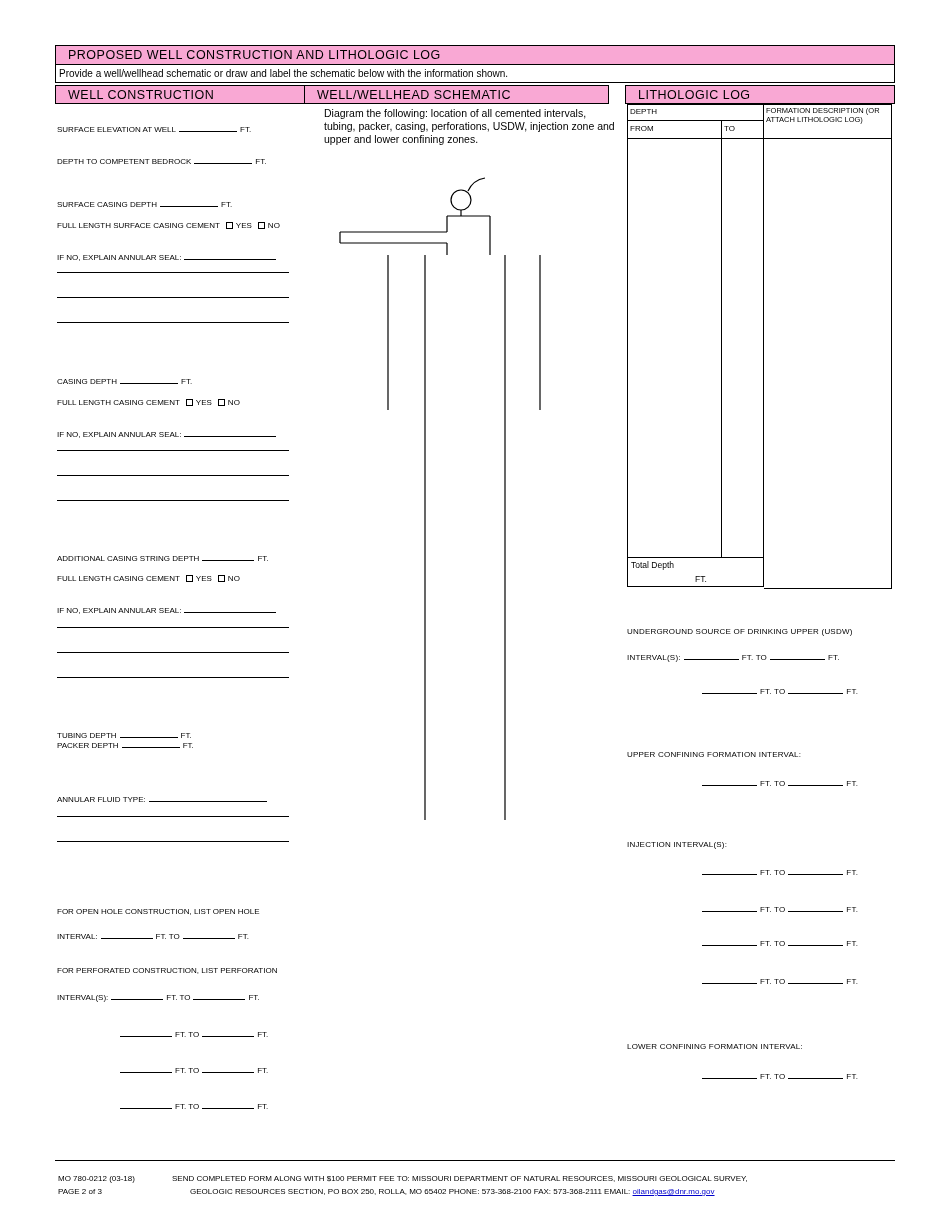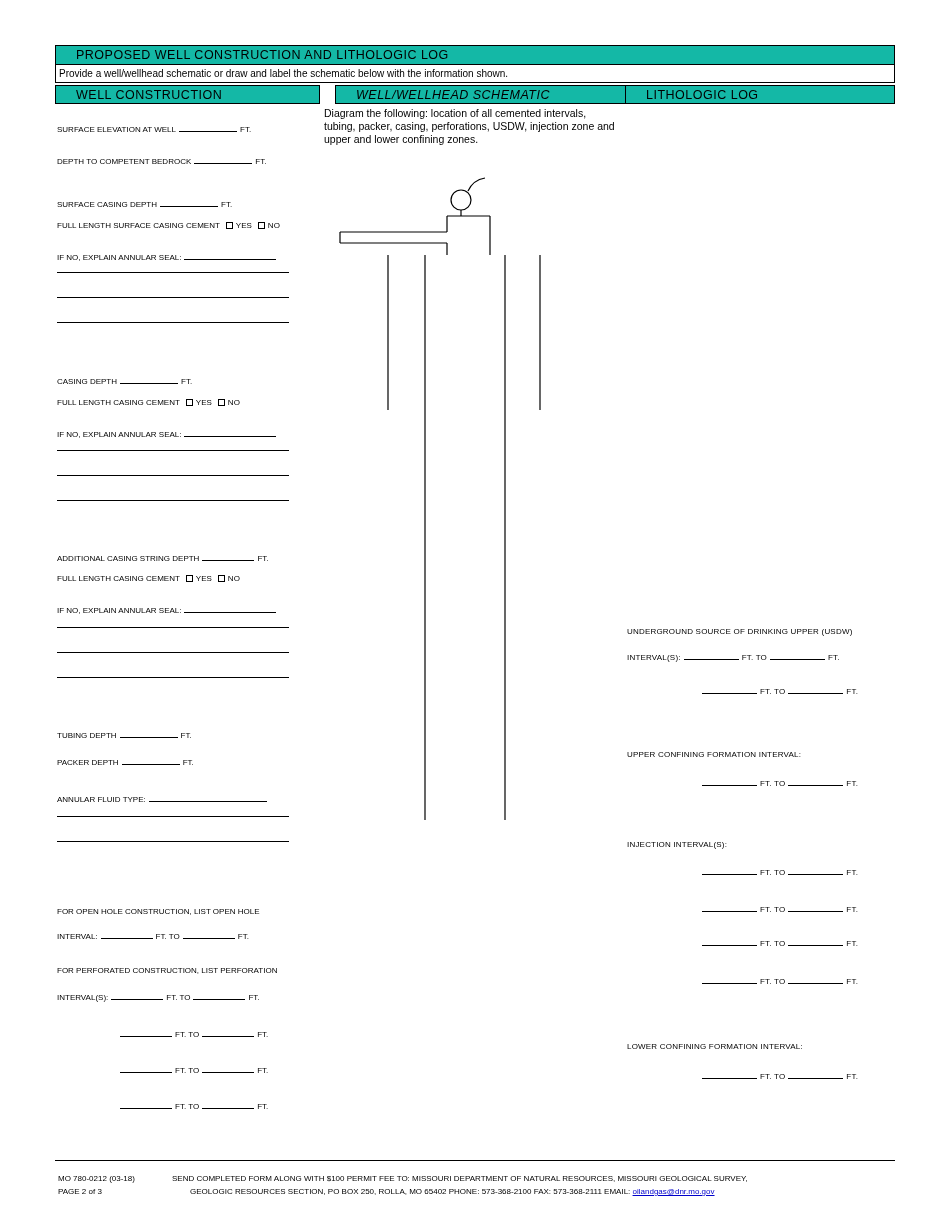--- a/index.html
+++ b/index.html
@@ -2,33 +2,33 @@
 <html><head>
 <meta charset="utf-8">
 <style>
   * { margin:0; padding:0; box-sizing:border-box; }
   html,body { background:#fff; }
   body {
     width:950px; height:1230px; position:relative;
     font-family:"Liberation Sans", sans-serif; color:#000;
   }
   .bar {
-    position:absolute; border:1px solid #000; background:#14b8a6;
-    display:flex; align-items:center; padding-left:20px;
+    position:absolute; border:1px solid #000; background:#f9a8d4;
+    display:flex; align-items:center; padding-left:12px;
     font-size:12.5px; letter-spacing:0.5px;
   }
   .title-bar { left:55px; top:45px; width:840px; height:20px; }
   .subtitle-bar {
     position:absolute; left:55px; top:64px; width:840px; height:19px;
     border:1px solid #000; background:#fff; display:flex; align-items:center;
     padding-left:3px; font-size:10px;
   }
   .col-h { top:85px; height:19px; }
   .col-h1 { left:55px;  width:265px; }
-  .col-h2 { left:335px; width:305px;font-style:italic; }
+  .col-h2 { left:304px; width:305px; }
   .col-h3 { left:625px; width:270px; }
 
   
   .wc-body { position:absolute; left:57px; top:104px; width:265px; height:1015px; font-size:8px; }
   .wc-row { position:absolute; left:0; white-space:nowrap; line-height:10px; }
   .wc-line { position:absolute; left:0; width:232px; height:0; border-bottom:1px solid #000; }
   .blank { display:inline-block; border-bottom:1px solid #000; height:8px; vertical-align:baseline; margin:0 3px; }
   .w52 { width:52px; } .w55 { width:55px; } .w58 { width:58px; } .w92 { width:92px; } .w118 { width:118px; }
   .cb { display:inline-block; width:7px; height:7px; border:1px solid #000; margin:0 3px 0 6px; vertical-align:-1px; }
 
@@ -126,21 +126,21 @@
     <span>IF NO, EXPLAIN ANNULAR SEAL:</span><span class="blank w92"></span>
   </div>
   <div class="wc-line" style="top:523px"></div>
   <div class="wc-line" style="top:548px"></div>
   <div class="wc-line" style="top:573px"></div>
 
   <div class="wc-row" style="top:626px">
     <span>TUBING DEPTH</span><span class="blank w58"></span><span>FT.</span>
   </div>
 
-  <div class="wc-row" style="top:653px">
+  <div class="wc-row" style="top:636px">
     <span>PACKER DEPTH</span><span class="blank w58"></span><span>FT.</span>
   </div>
 
   <div class="wc-row" style="top:690px">
     <span>ANNULAR FLUID TYPE:</span><span class="blank w118"></span>
   </div>
   <div class="wc-line" style="top:712px"></div>
   <div class="wc-line" style="top:737px"></div>
 
   <div class="wc-row" style="top:803px">
@@ -190,20 +190,41 @@
     <g>
       <line x1="103" y1="151" x2="103" y2="716"></line>
       <line x1="183" y1="151" x2="183" y2="716"></line>
     </g>
   </svg>
 
 </div>
 
 <div class="ll-body">
 
+  <div class="litho-table">
+    <div class="lt-left">
+      <div class="lt-depth">DEPTH</div>
+      <div class="lt-fromto">
+        <div class="lt-from">FROM</div>
+        <div class="lt-to">TO</div>
+      </div>
+      <div class="lt-main">
+        <div class="lt-main-from"></div>
+        <div class="lt-main-to"></div>
+      </div>
+      <div class="lt-total">
+        <div>Total Depth</div>
+        <div class="lt-total-ft">FT.</div>
+      </div>
+    </div>
+    <div class="lt-right">
+      <div class="lt-desc-h">FORMATION DESCRIPTION (OR ATTACH LITHOLOGIC LOG)</div>
+      <div class="lt-desc-body"></div>
+    </div>
+  </div>
 
   <div class="ll-head" style="top:523px; left:0">UNDERGROUND SOURCE OF DRINKING UPPER (USDW)</div>
 
   <div class="ll-row" style="top:548px; left:0">
     <span>INTERVAL(S):</span><span class="blank w55"></span><span>FT. TO</span><span class="blank w55"></span><span>FT.</span>
   </div>
   <div class="ll-row" style="top:582px; left:72px">
     <span class="blank w55"></span><span>FT. TO</span><span class="blank w55"></span><span>FT.</span>
   </div>
 

